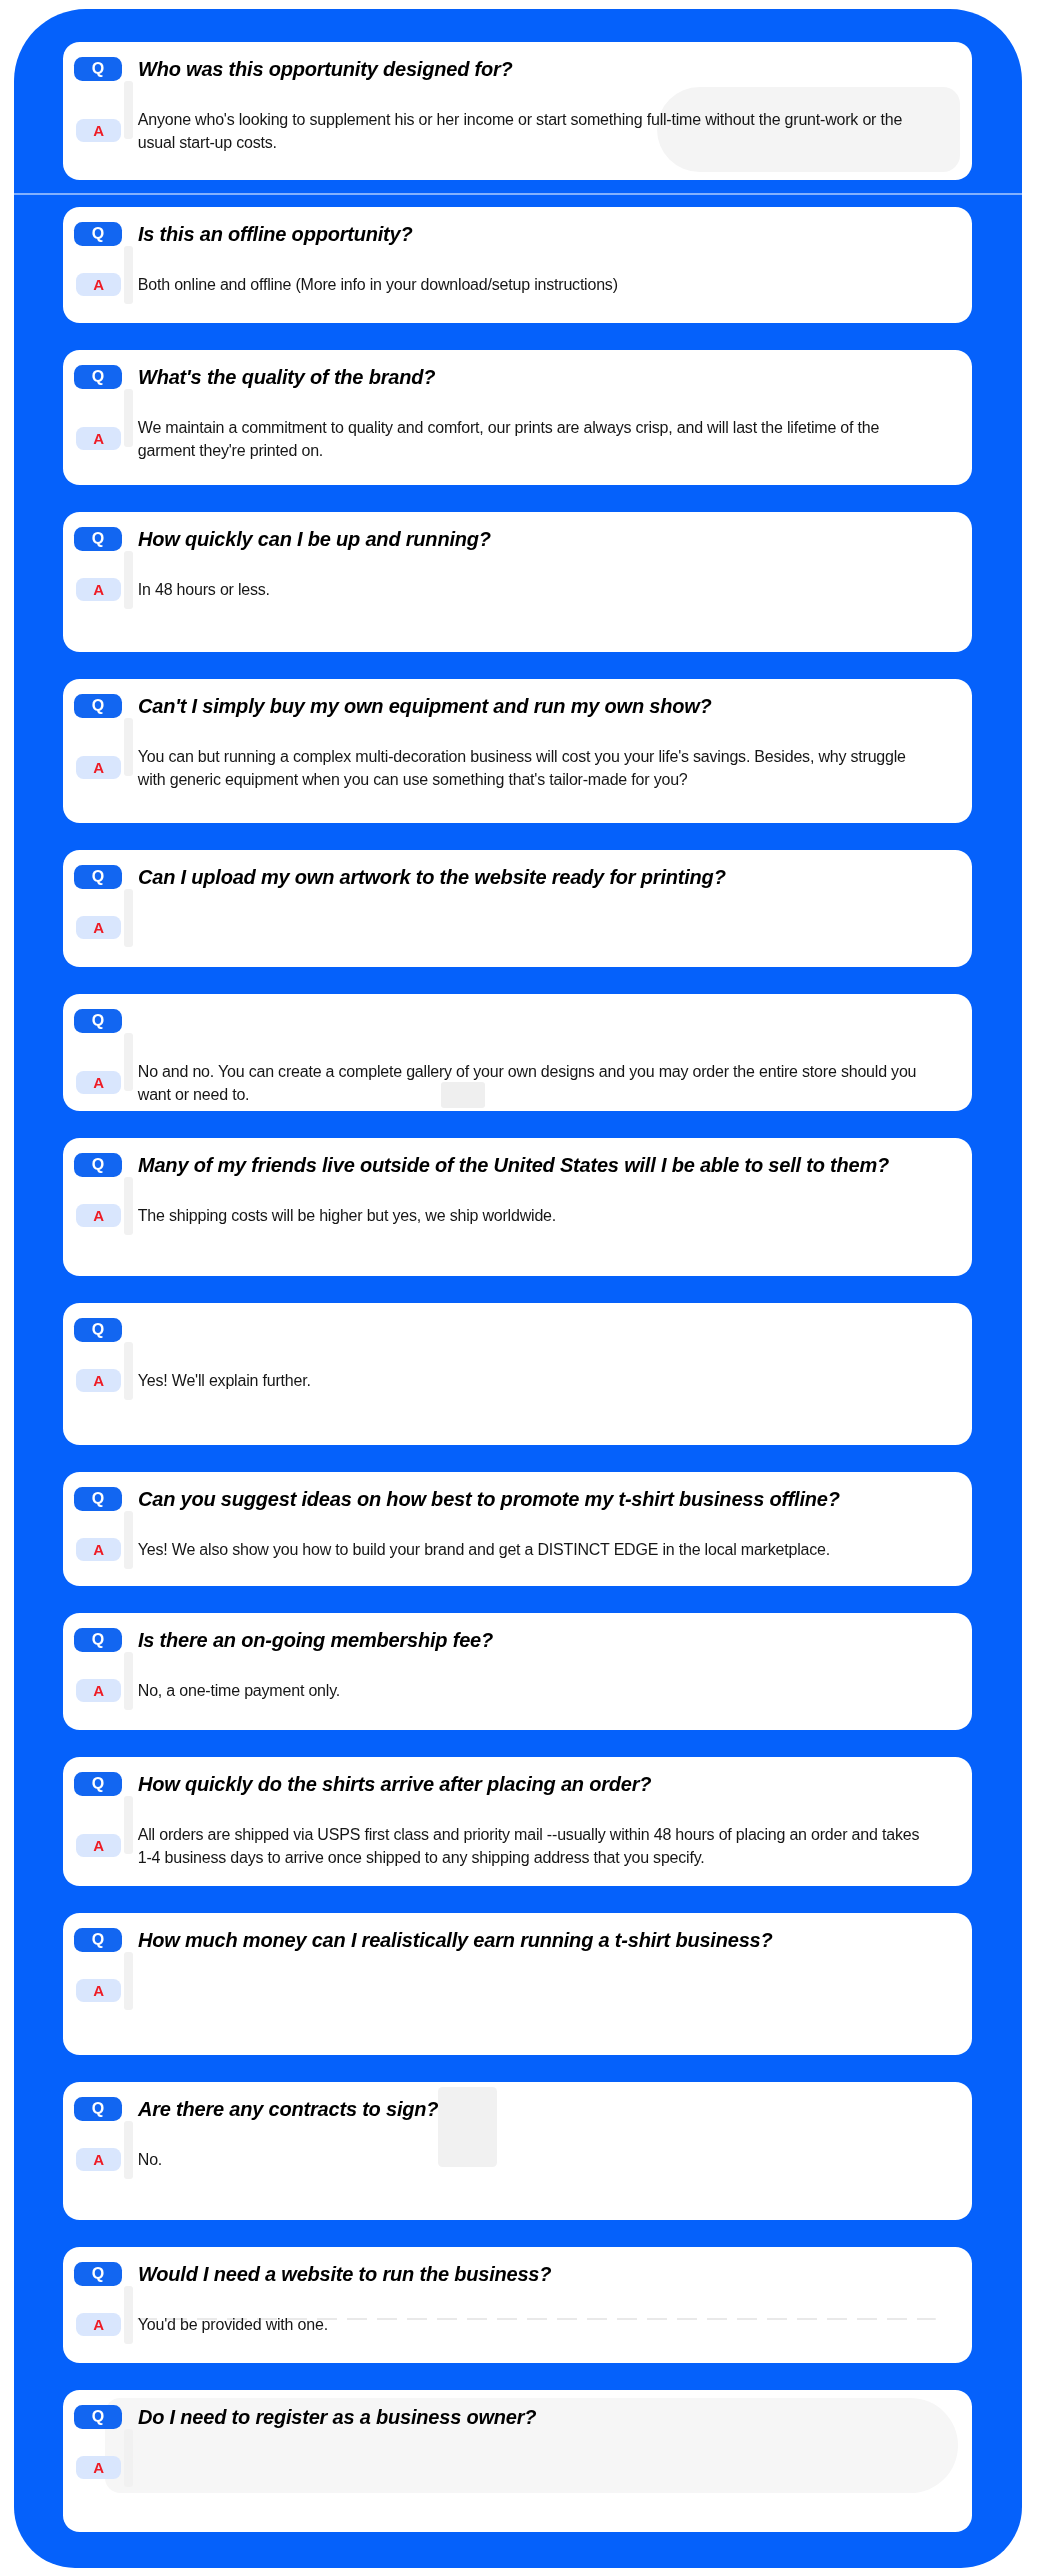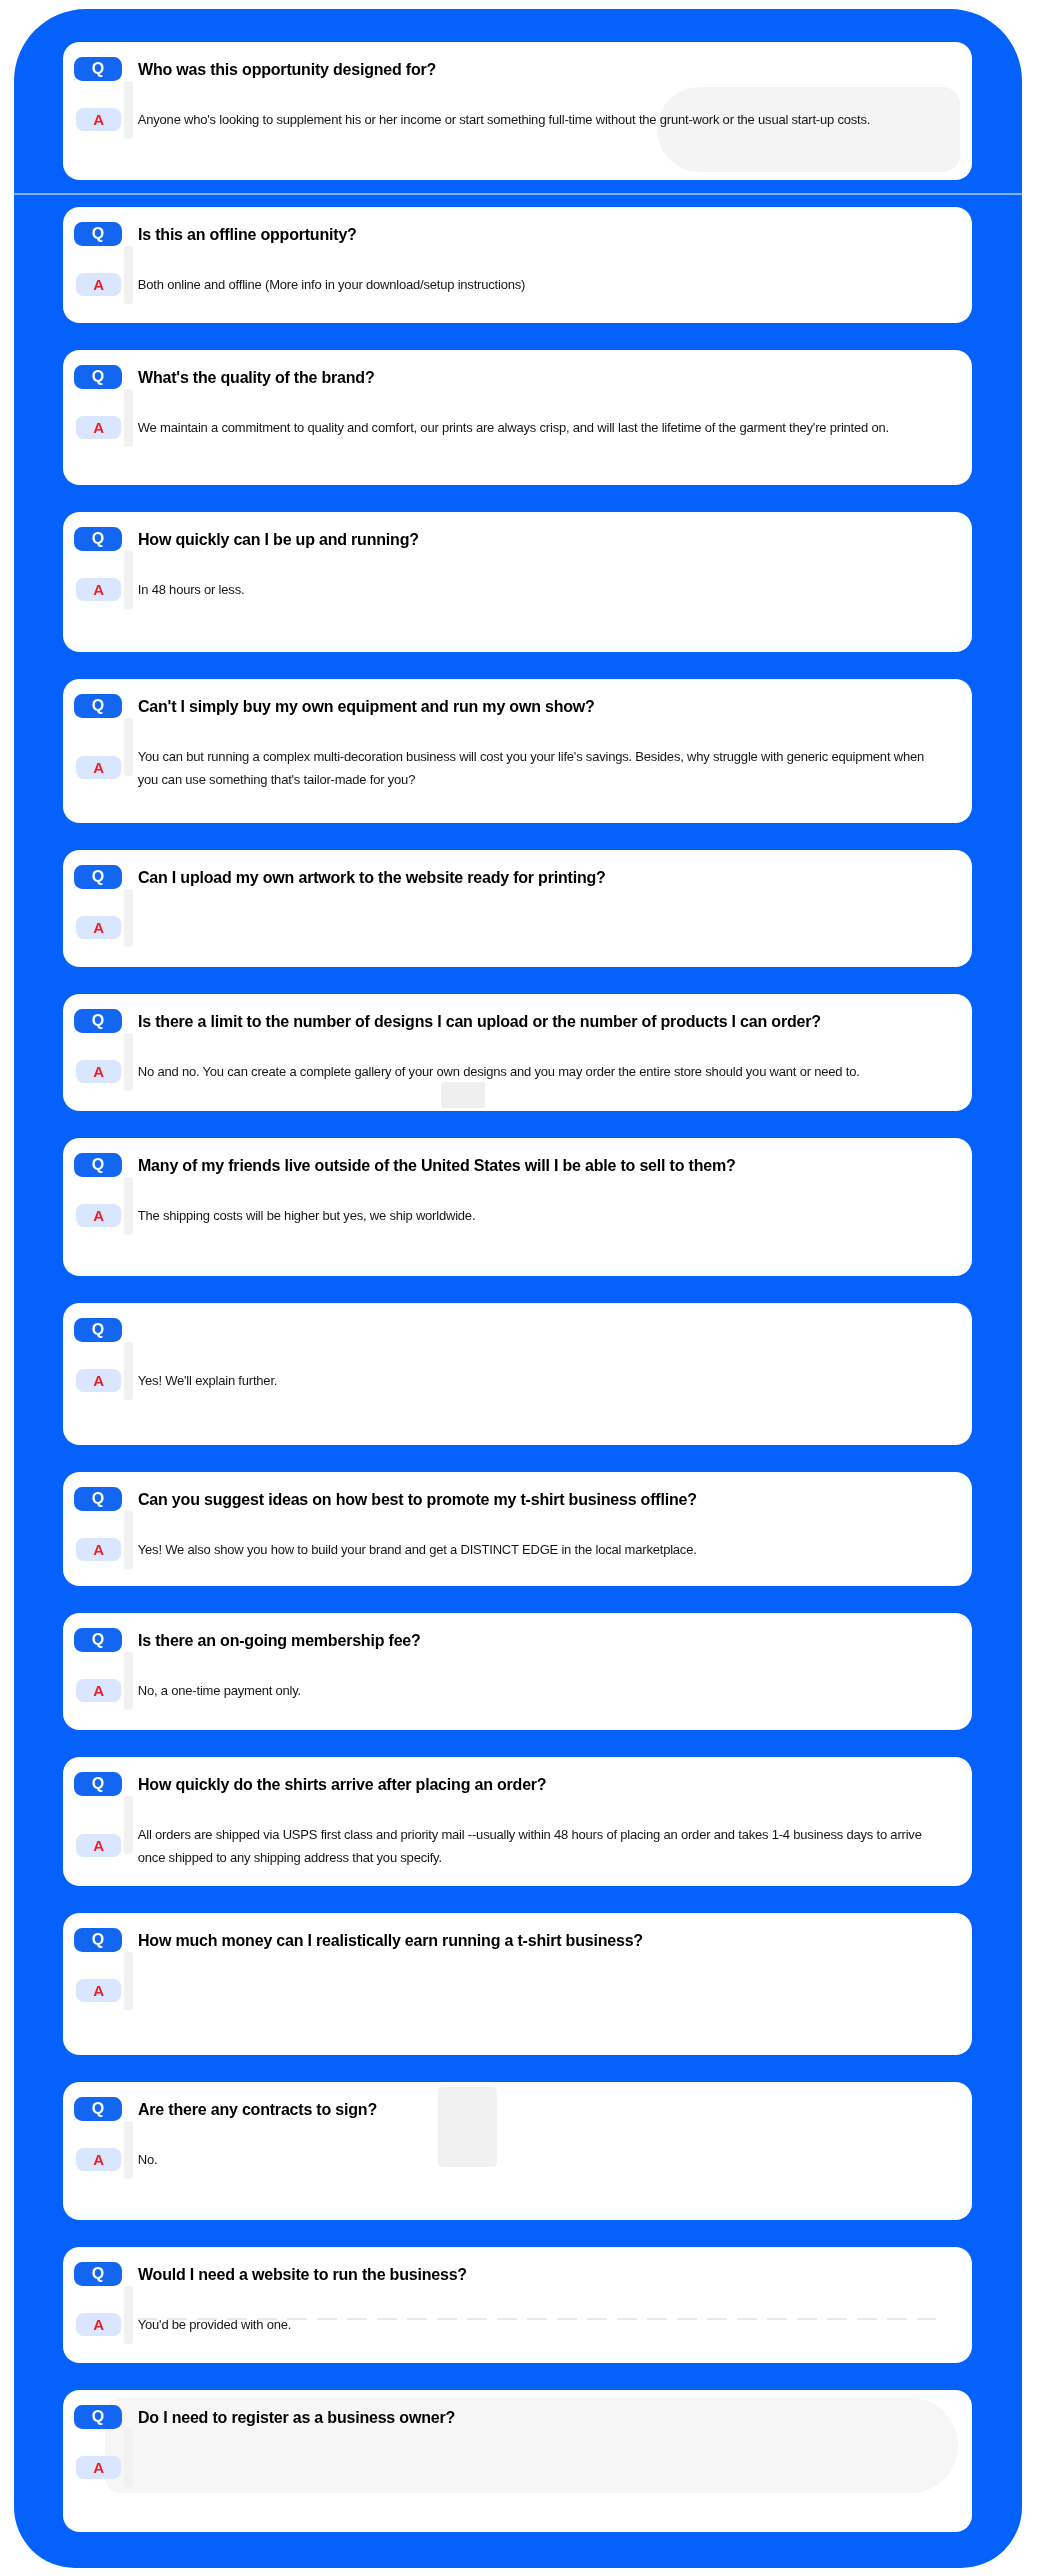--- a/index.html
+++ b/index.html
@@ -54,27 +54,27 @@
   .a-badge{
     flex:0 0 auto;
     width:45px;height:23.5px;
     display:flex;align-items:center;justify-content:center;
     background:#d9e6fd;color:#ee1c25;
     border-radius:7.6px;
     font-size:15px;font-weight:bold;
   }
   .q-text{
     margin:0;
-    font-size:16px;font-weight:bold;color:#000000;
-    letter-spacing:-0.2px;line-height:21px;
+    font-size:20px;font-weight:bold;color:#000000;
+    letter-spacing:-0.2px;line-height:21px;font-style:italic;
   }
   .a-text{
     margin:0;
     max-width:791px;
-    font-size:13px;color:#161616;
+    font-size:16px;color:#161616;
     letter-spacing:-0.2px;line-height:23px;
   }
   .strip{
     position:absolute;z-index:1;
     left:61px;top:39px;width:9.8px;height:58px;
     background:#f1f1f1;border-radius:3px;
   }
   .artifact{position:absolute;z-index:0;}
 </style>
 </head>
@@ -147,21 +147,20 @@
         </div>
         <div class="a-row">
           <span class="a-badge">A</span>
         </div>
       </section>
       <section class="card" style="min-height: 117px;">
         <div class="artifact" style="left:378px;top:88px;width:44px;height:26px;background:#efefef;border-radius:3px;"></div>
         <div class="strip"></div>
         <div class="q-row">
           <span class="q-badge">Q</span>
-          <h3 class="q-text">Is there a limit to the number of designs I can upload or the number of products I can order?</h3>
         </div>
         <div class="a-row">
           <span class="a-badge">A</span>
           <p class="a-text">No and no. You can create a complete gallery of your own designs and you may order the entire store should you want or need to.</p>
         </div>
       </section>
       <section class="card" style="min-height: 138px;">
         <div class="strip"></div>
         <div class="q-row">
           <span class="q-badge">Q</span>

